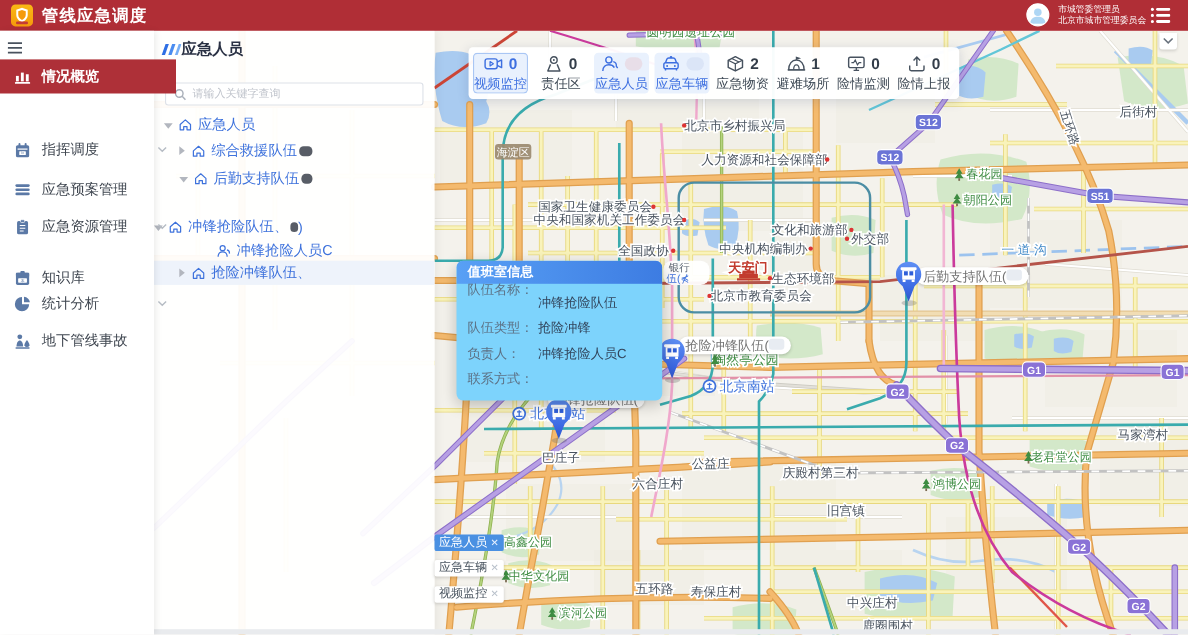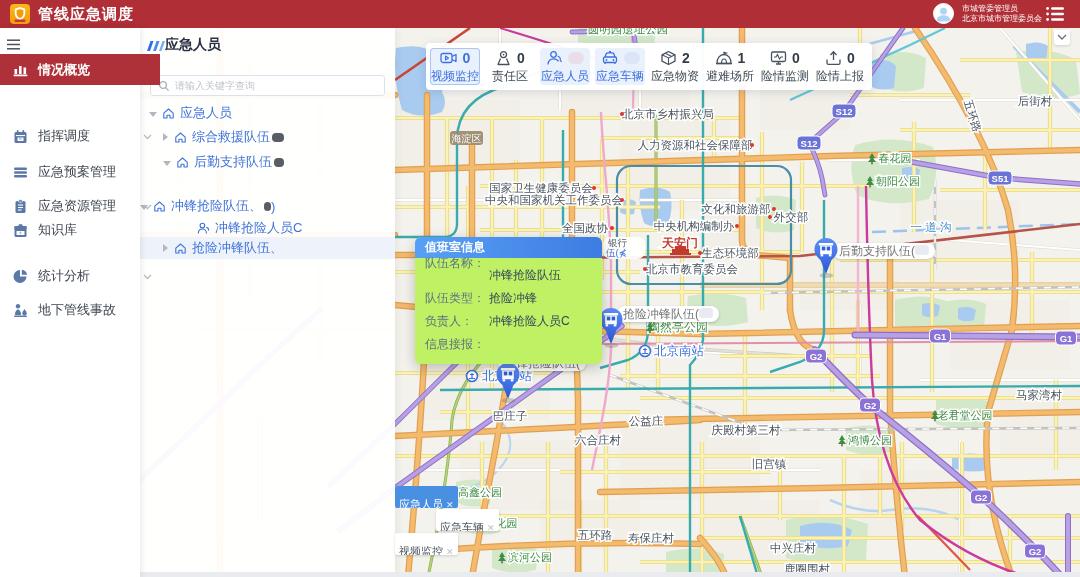--- a/index.html
+++ b/index.html
@@ -53,33 +53,33 @@
 .titem .r1 { display:flex; align-items:center; gap:5px; height:18px; }
 .titem .cnt { font-size:14px; font-weight:bold; color:#333d49; }
 .titem .lb { font-size:12px; color:#3f4a56; margin-top:1px; white-space:nowrap; }
 .titem.sel { background:#e9f1fd; }
 .titem.selb { background:#e9f1fd; box-shadow:inset 0 0 0 1px #a9c6f4; }
 .titem.blue .cnt { color:#3d6fe0; }
 .titem.blue .lb { color:#3d6fe0; }
 .r1.pinkghost span:last-child { background:rgba(232,205,215,0.55) !important; }
 
 
-#popup { position:absolute; left:275px; top:209px; width:187px; height:127px; background:#bef264; border-radius:6px;
+#popup { position:absolute; left:275px; top:209px; width:187px; height:127px; background:#7dd3fc; border-radius:6px;
   box-shadow:0 4px 14px rgba(0,0,0,0.22); z-index:15; overflow:hidden; }
 #popup .ph { height:21px; background:linear-gradient(90deg,#58a0f5,#3d7ce2); color:#fff; font-size:12px; font-weight:bold;
   line-height:21px; padding-left:10px; }
 #popup .pr { position:absolute; left:10px; font-size:12px; color:#5c7084; }
 #popup .pv { position:absolute; left:74px; font-size:12px; color:#32455c; }
 
 
-.tag { position:absolute; height:15px; border-radius:2px; font-size:11px; line-height:15px; padding:11px 4px; z-index:11; white-space:nowrap; overflow:hidden; }
+.tag { position:absolute; height:15px; border-radius:2px; font-size:11px; line-height:15px; padding:0 4px; z-index:11; white-space:nowrap; overflow:hidden; }
 .tag .x { margin-left:3px; font-size:9px; }
 #tag1 { left:255px; top:458px; background:#4a90e2; color:#fff; width:63px; }
 #tag1 .x { color:#e8f1ff; }
-#tag2 { left:255px; top:481px; background:#fff; color:#4a5560; box-shadow:0 1px 3px rgba(0,0,0,0.15); width:63px;margin-left:41px; }
+#tag2 { left:255px; top:481px; background:#fff; color:#4a5560; box-shadow:0 1px 3px rgba(0,0,0,0.15); width:63px; }
 #tag2 .x { color:#b8c0ca; }
 #tag3 { left:255px; top:505px; background:#fff; color:#4a5560; box-shadow:0 1px 3px rgba(0,0,0,0.15); width:63px; }
 #tag3 .x { color:#b8c0ca; }
 
 
 #colbtn { position:absolute; left:914px; top:2px; width:16px; height:15px; background:#fff; border-radius:0 0 3px 3px;
   box-shadow:0 1px 3px rgba(0,0,0,0.15); z-index:12; text-align:center; color:#7a828c; font-size:10px; line-height:14px; }
 
 
 #fstrip { position:absolute; left:0px; top:544px; width:940px; height:5px; background:#e9ebee; z-index:18; }
@@ -649,21 +649,21 @@
         </div>
     </div>
     <div id="popup">
       <div class="ph">值班室信息</div>
       <div class="pr" style="top:18px">队伍名称：</div>
         <div class="pv" style="top:30px">冲锋抢险队伍</div>
       <div class="pr" style="top:53px">队伍类型：</div>
         <div class="pv" style="top:53px">抢险冲锋</div>
       <div class="pr" style="top:76px">负责人：</div>
         <div class="pv" style="top:76px">冲锋抢险人员C</div>
-      <div class="pr" style="top:99px">信息接报：</div>
+      <div class="pr" style="top:99px">联系方式：</div>
     </div>
     <div class="mlabel" style="left:693px;top:215px;">后勤支持队伍(<span style="display:inline-block;width:14px;height:10px;background:#e8ecf2;border-radius:3px"></span></div>
     <div class="mlabel" style="left:477px;top:278px;">抢险冲锋队伍(<span style="display:inline-block;width:14px;height:10px;background:#e8ecf2;border-radius:3px"></span></div>
     <div class="mlabel" style="left:358px;top:327px;">冲锋抢险队伍(</div>
     <svg width="0" height="0">
         <defs>
           <linearGradient id="pg" x1="0" y1="0" x2="0" y2="1">
             <stop offset="0" stop-color="#5e8ff4"></stop>
             <stop offset="0.7" stop-color="#3a68e2"></stop>
             <stop offset="1" stop-color="#2d55c8"></stop>
@@ -785,21 +785,21 @@
           <rect x="5.5" y="0.8" width="4" height="2.4" rx="1" fill="#5b79a6" stroke="#fff" stroke-width="0.7"></rect>
           <line x1="5" y1="6" x2="10" y2="6" stroke="#fff" stroke-width="1.1"></line>
           <line x1="5" y1="8.5" x2="10" y2="8.5" stroke="#fff" stroke-width="1.1"></line>
           <line x1="5" y1="11" x2="8.5" y2="11" stroke="#fff" stroke-width="1.1"></line>
         </svg>
         <span class="tx">应急资源管理</span>
         <span class="chev"><svg width="9" height="6" viewBox="0 0 9 6">
             <polyline points="1,1 4.5,4.5 8,1" fill="none" stroke="#b6bcc4" stroke-width="1.3"></polyline>
           </svg></span>
       </div>
-    <div class="mi" style="top:185px;height:34px">
+    <div class="mi" style="top:207px;height:34px">
         <svg class="ic" viewBox="0 0 15 15">
           <rect x="1.5" y="3" width="12" height="11" rx="1.5" fill="#5b79a6"></rect>
           <rect x="1.5" y="3" width="12" height="3.2" fill="#5b79a6"></rect>
           <rect x="5.5" y="1.3" width="4" height="3" rx="1" fill="#5b79a6"></rect>
           <rect x="3.5" y="8" width="8" height="4" rx="0.6" fill="#fff"></rect>
           <text x="7.5" y="11.2" font-size="3.4" fill="#5b79a6" text-anchor="middle">本</text>
         </svg>
         <span class="tx">知识库</span>
       </div>
     <div class="mi" style="top:231px;height:34px">

